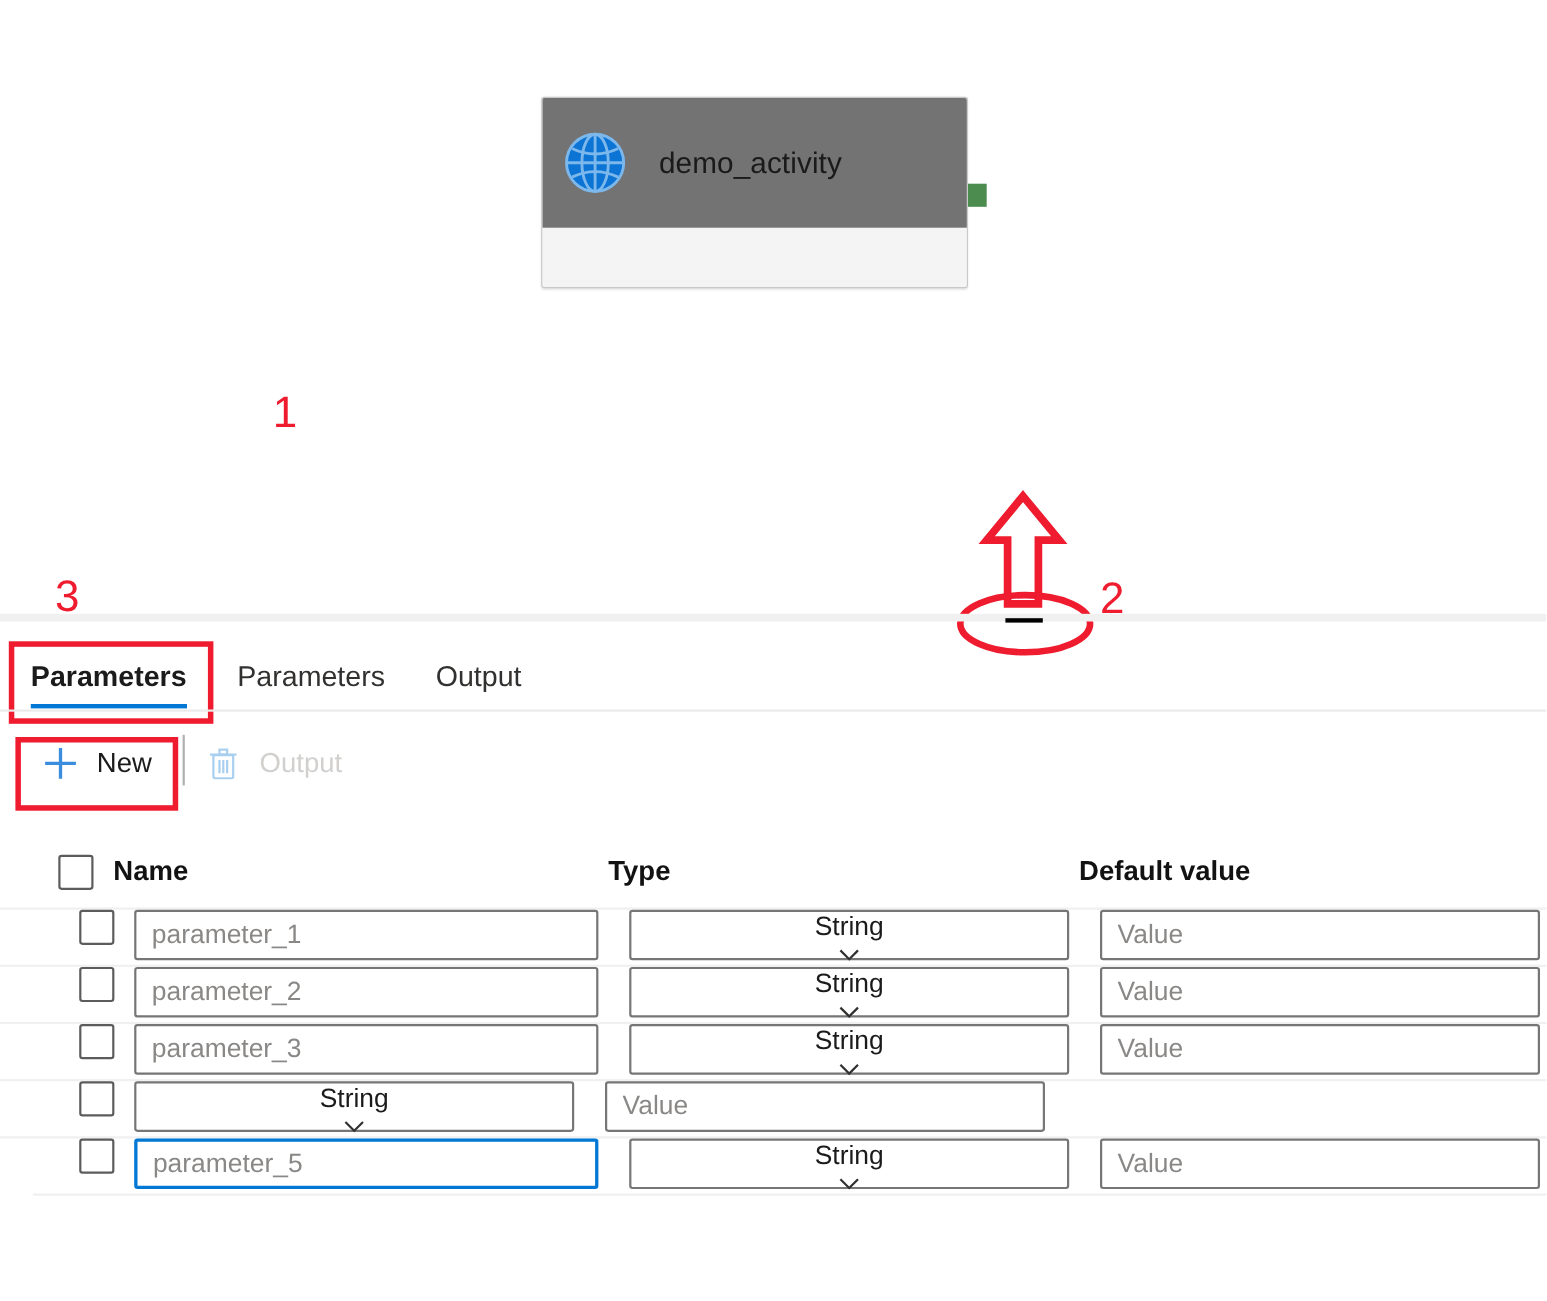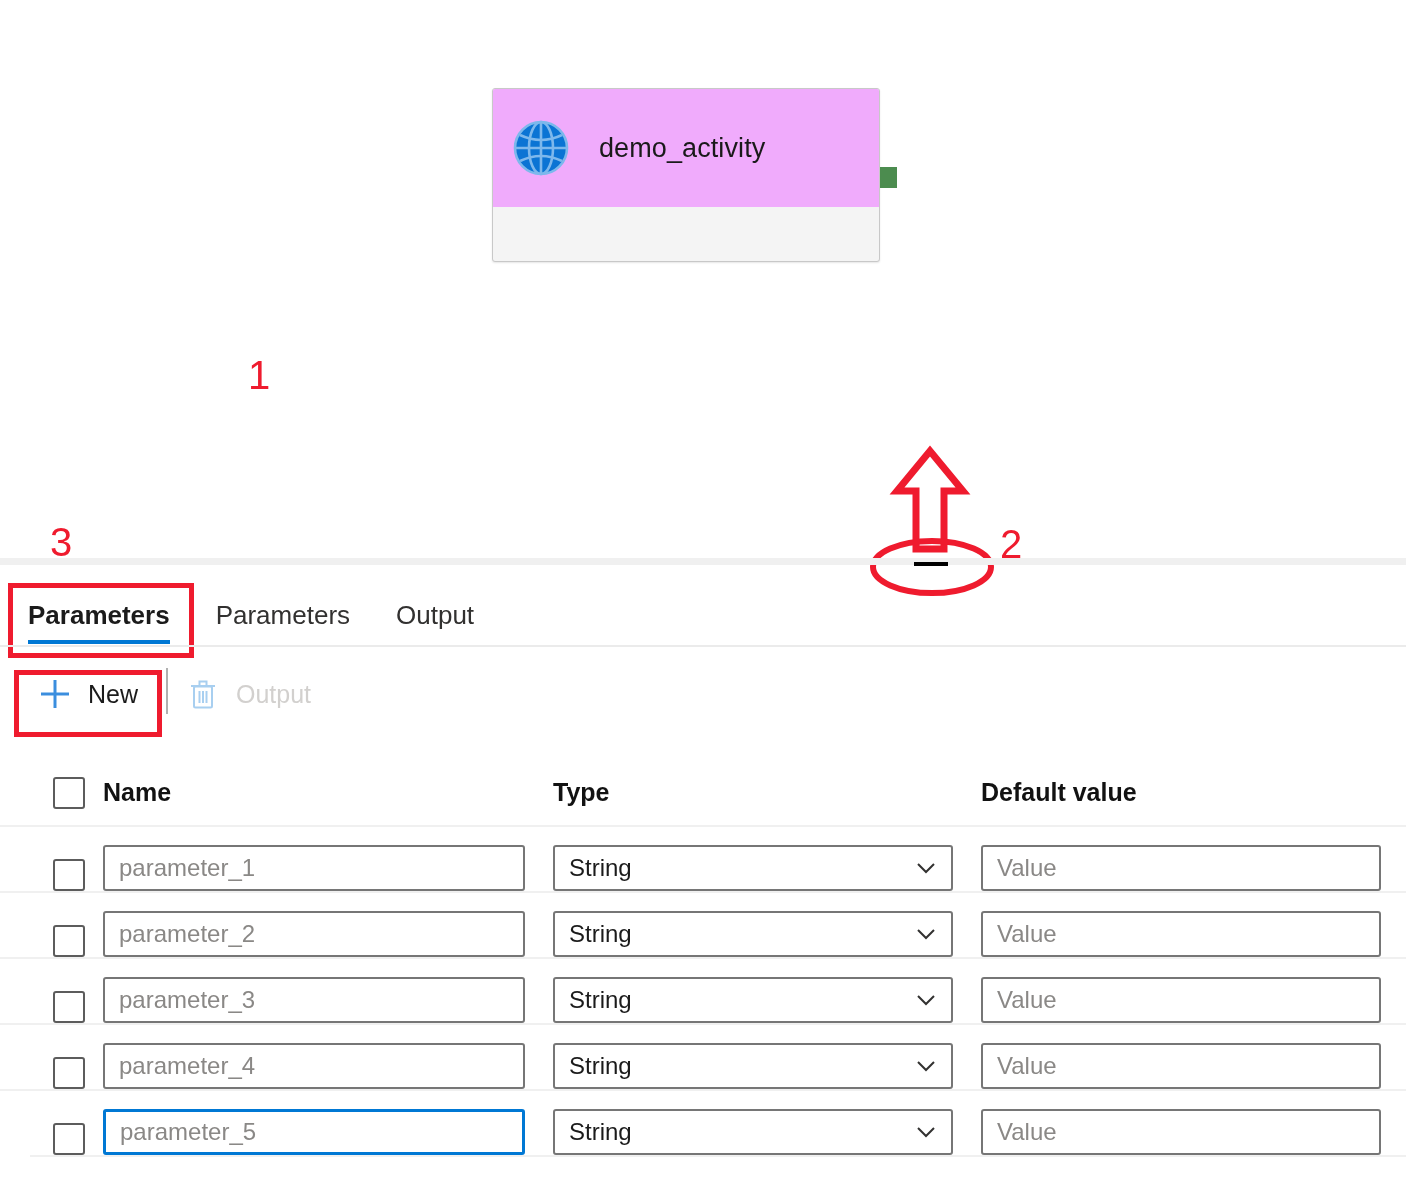--- a/index.html
+++ b/index.html
@@ -40,21 +40,21 @@
   .activity-card-header-title {
     font-size: 22px;
     color: #4d4d4d;
     letter-spacing: 0.2px;
   }
   .activity-card-body {
     height: 118px;
     display: flex;
     align-items: center;
     padding-left: 20px;
-    background: #f0abfc;
+    background: #737373;
   }
   .activity-icon {
     width: 56px;
     height: 56px;
     flex: 0 0 56px;
     display: block;
   }
   .activity-name {
     margin-left: 30px;
     font-size: 27px;
@@ -212,23 +212,23 @@
     width: 1406px;
   }
   .table-header-row {
     display: flex;
     align-items: center;
     height: 65px;
     padding-left: 20px;
   }
   .table-row {
     display: flex;
-    align-items: flex-end;
-    height: 66px;
-    padding-left: 20px;
+    align-items: flex-start;
+    height: 52px;
+    padding-left: 39px;
     border-top: 2px solid #f0f0f0;
   }
   .table-bottom-border {
     margin-left: 30px;
     border-top: 2px solid #f0f0f0;
   }
   .cell-check {
     flex: 0 0 83px;
     display: flex;
     align-items: center;
@@ -271,20 +271,21 @@
     position: relative;
     width: 100%;
     height: 46px;
     border: 2px solid #767676;
     border-radius: 3px;
     background: #ffffff;
     display: flex;
     align-items: center;
     padding: 0 14px;
     cursor: pointer;
+    flex-direction: column;
   }
   .dropdown-value {
     font-size: 24px;
     color: #1b1b1b;
     flex: 1 1 auto;
   }
   .chevron {
     width: 22px;
     height: 22px;
     flex: 0 0 22px;
@@ -459,23 +460,20 @@
       </div>
       <div class="cell-value">
         <input class="text-input" type="text" placeholder="Value" style="">
       </div>
     </div>
 
     <div class="table-row">
       <div class="cell-check">
         <div class="checkbox"></div>
       </div>
-      <div class="cell-name">
-        <input class="text-input" type="text" placeholder="parameter_4" style="">
-      </div>
       <div class="cell-type">
         <div class="dropdown">
           <span class="dropdown-value">String</span>
           <span class="chevron">
             <svg viewBox="0 0 22 22" width="22" height="22" xmlns="http://www.w3.org/2000/svg">
               <polyline points="3,7 11,15 19,7" fill="none" stroke="#323130" stroke-width="2"></polyline>
             </svg>
           </span>
         </div>
       </div>

